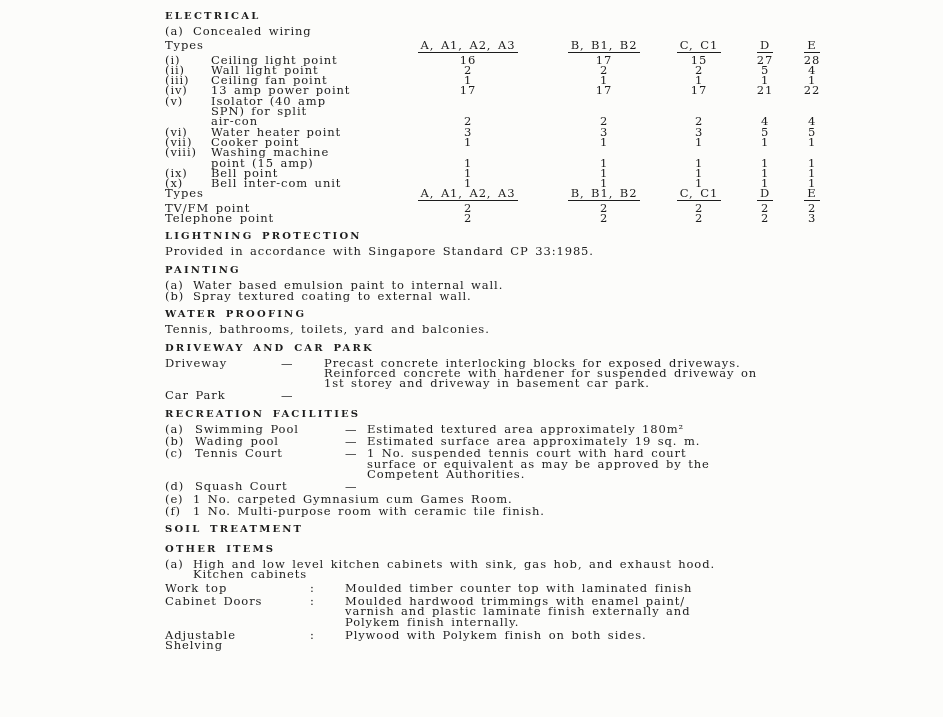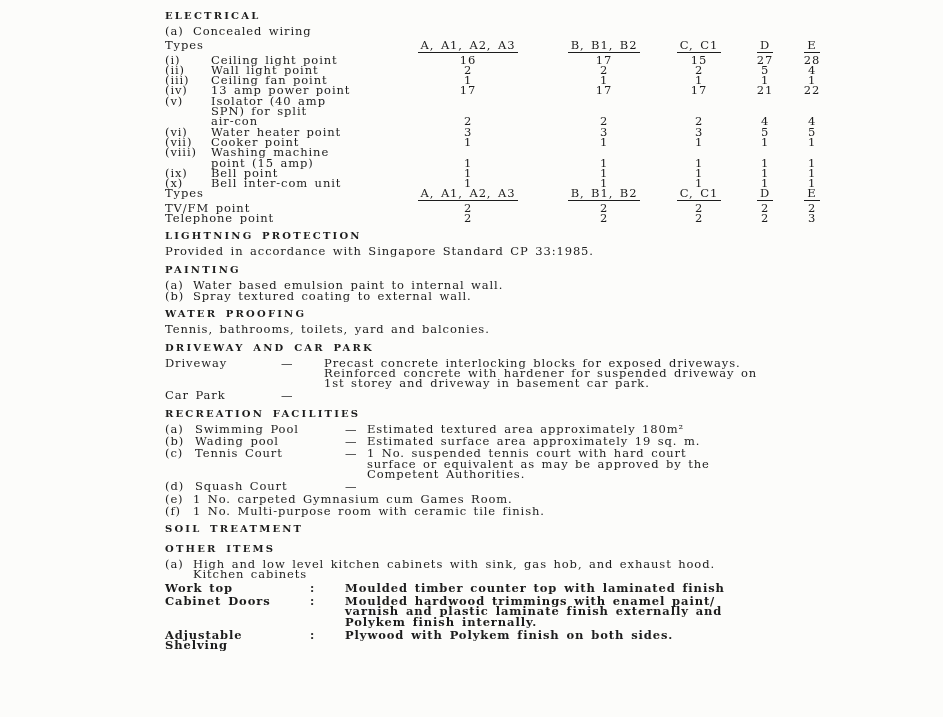--- a/index.html
+++ b/index.html
@@ -33,21 +33,21 @@
   .u{display:inline-block;border-bottom:1px solid currentColor;padding:0 3px 1px 3px;}
   .c-val{text-align:center;align-self:end;}
   
   .tv-head,.tv-row{display:grid;grid-template-columns:228px 150px 122px 68px 64px 1fr;}
   .tv-head{margin-bottom:2px;}
   
   .drv-row{display:grid;grid-template-columns:95px 22px 1fr;margin-bottom:2px;gap:21px;}
   
   .rec-row{display:grid;grid-template-columns:30px 150px 22px 1fr;margin-bottom:2px;}
   
-  .spec-row{display:grid;grid-template-columns:145px 35px 1fr;margin-top:3px;font-weight:bold;}
+  .spec-row{display:grid;grid-template-columns:145px 35px 1fr;margin-top:3px;}
   .mt2{margin-top:2px;}
 </style>
 </head>
 <body>
 
 <div class="page">
   <div class="content">
 
     <h2 class="sec first">ELECTRICAL</h2>
     <div class="li">

